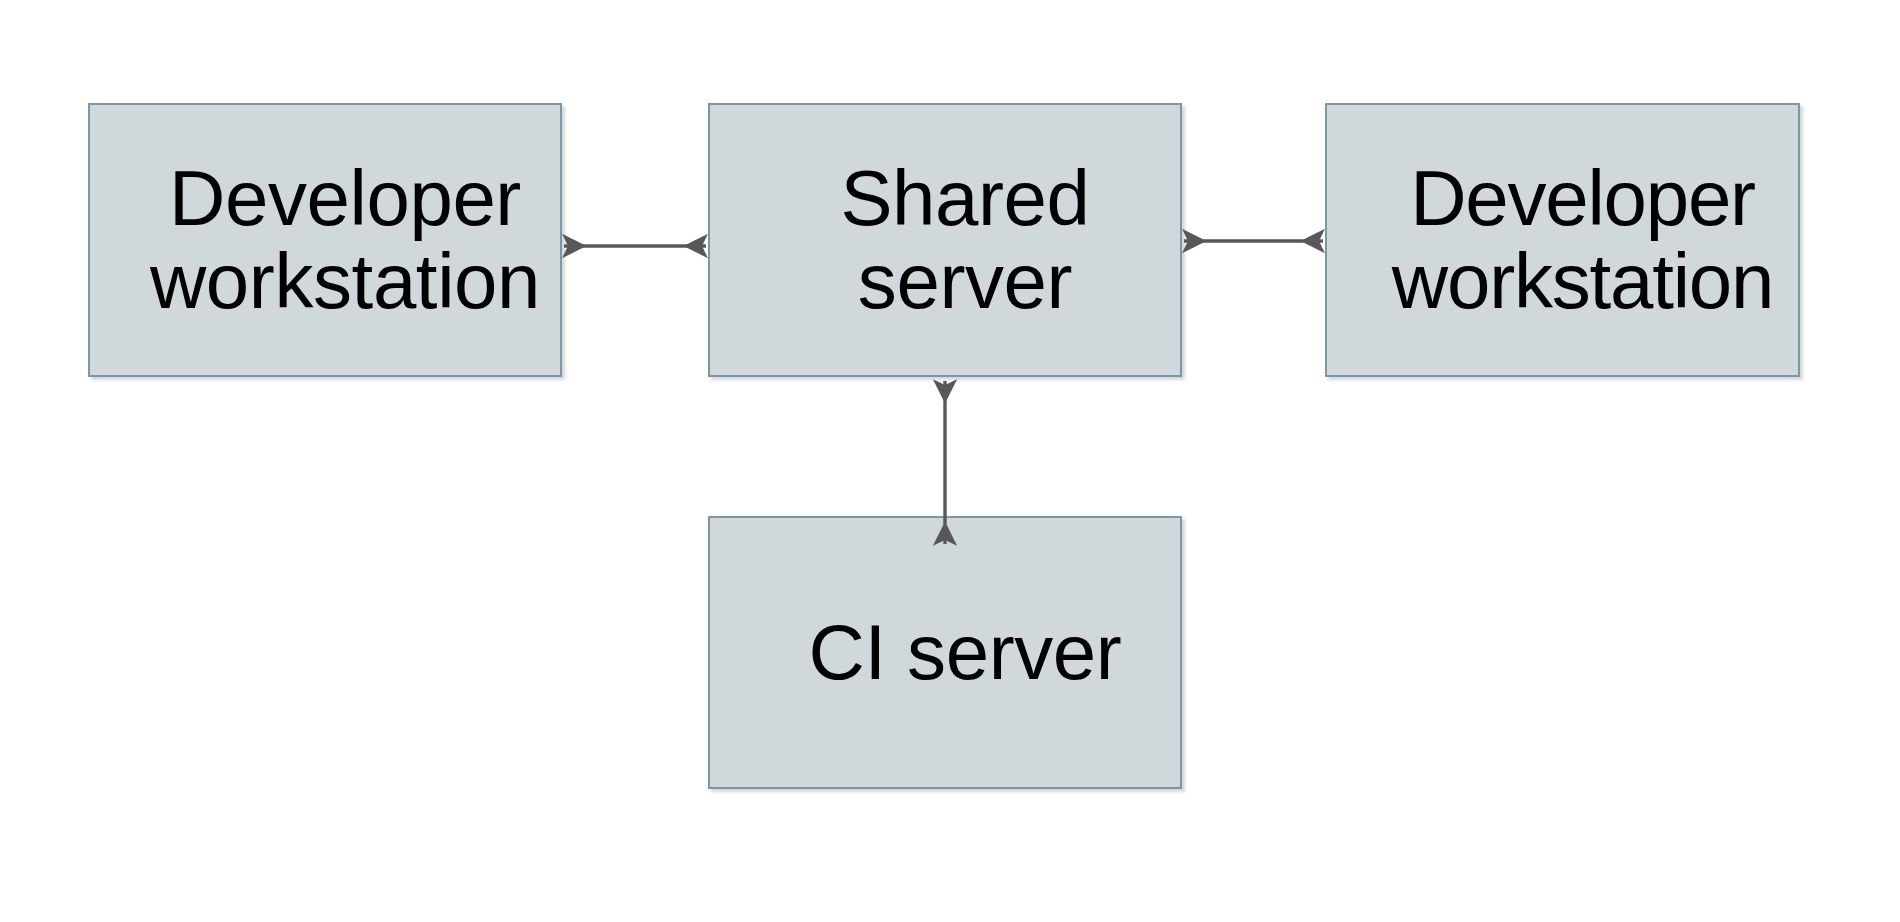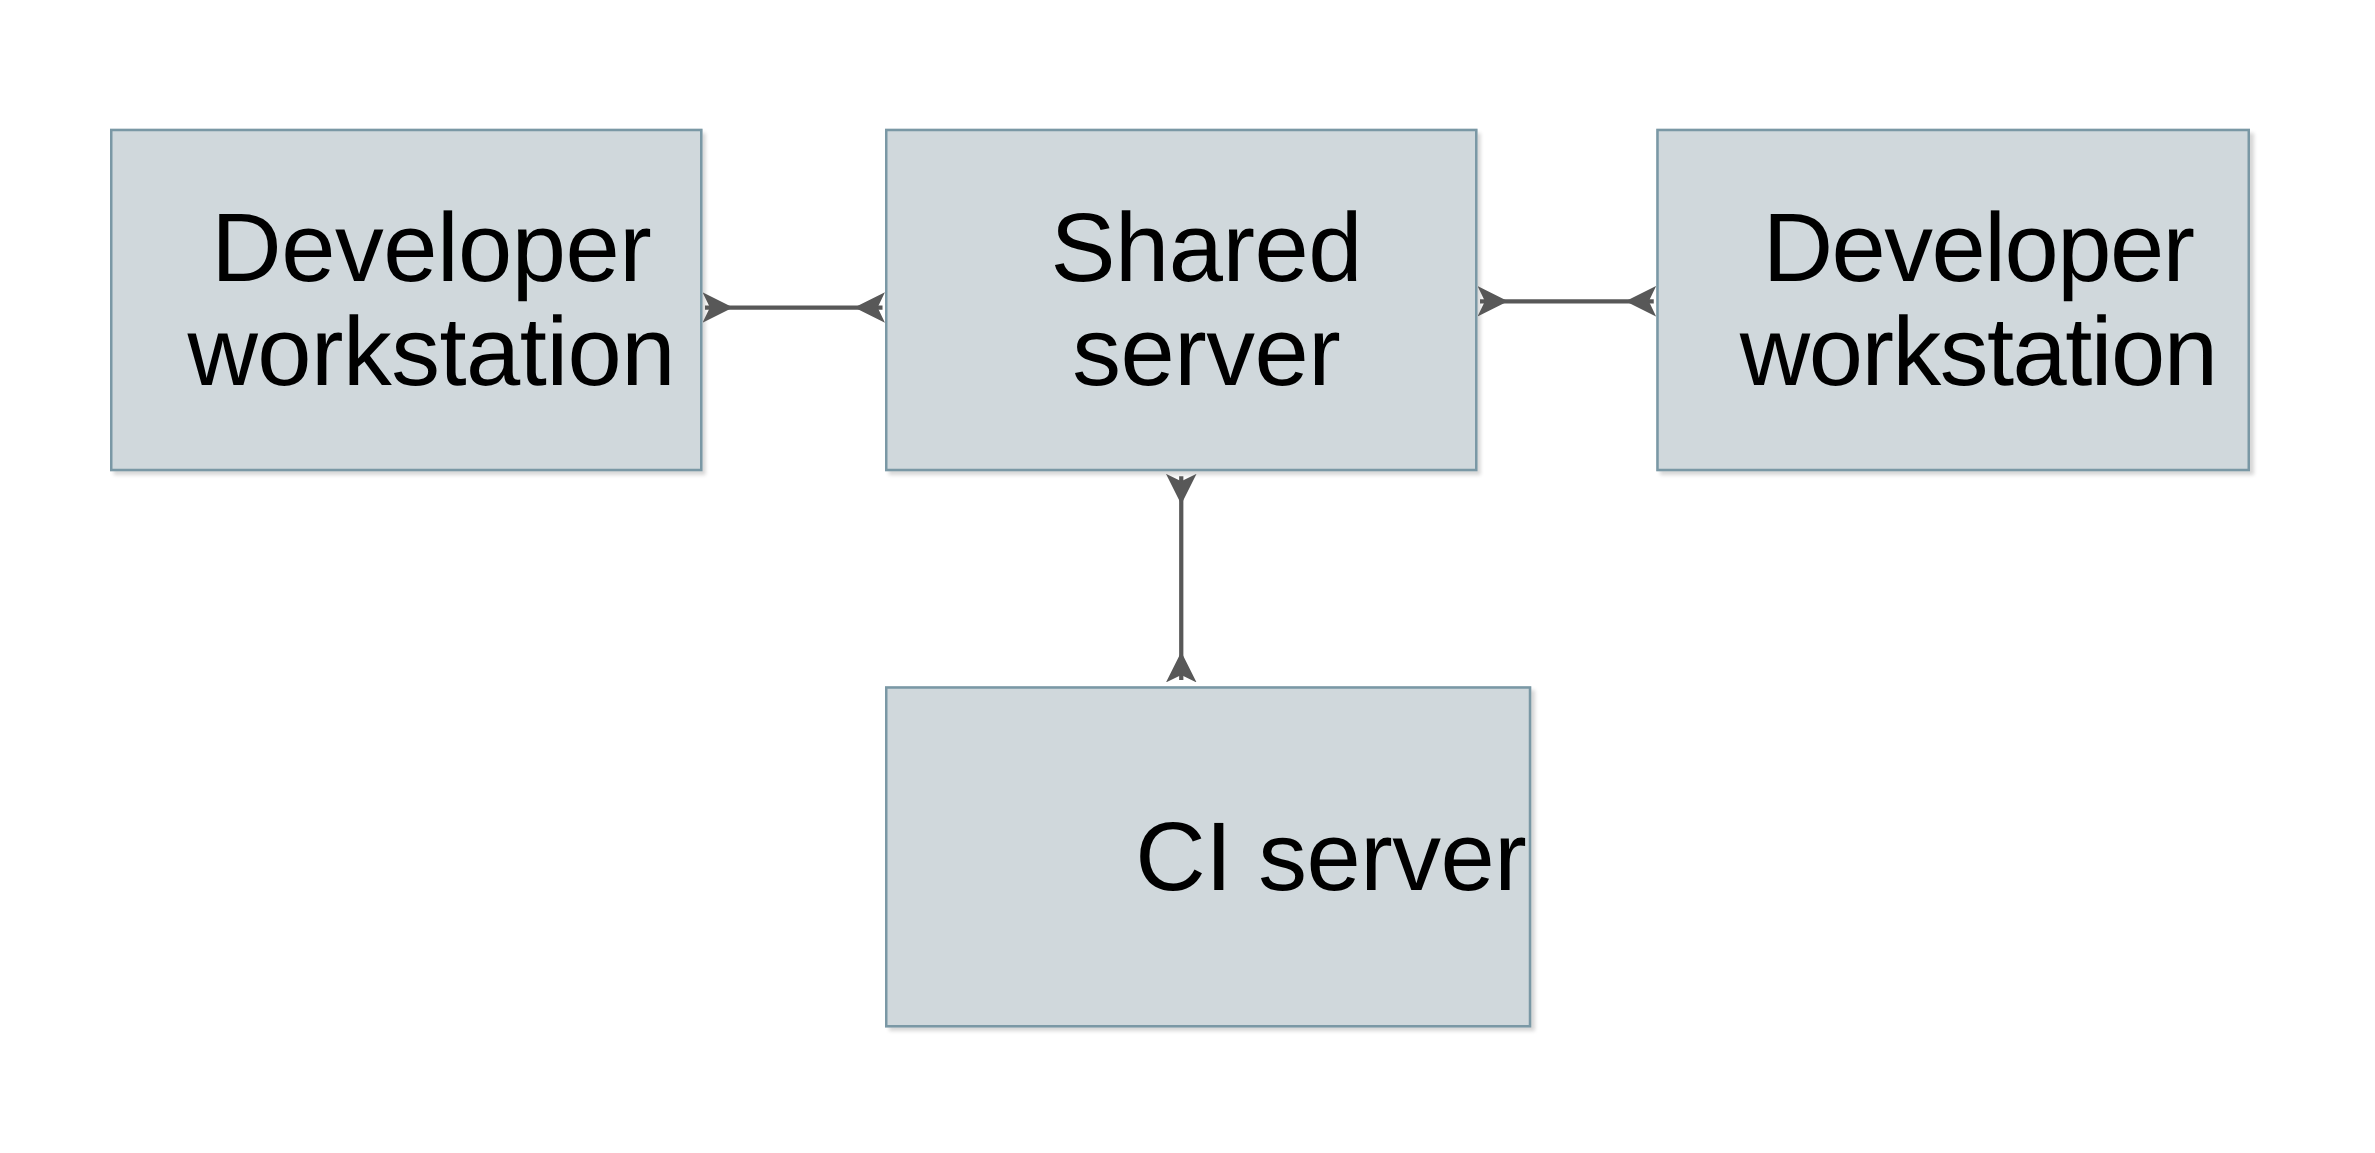--- a/index.html
+++ b/index.html
@@ -36,21 +36,21 @@
     line-height: 1.06;
     color: #000000;
     font-weight: 400;
     letter-spacing: -0.4px;
     white-space: pre-line;
     padding: 0 2px;
   }
   #node-dev-left   { left: 88px;   top: 103px; width: 474px; height: 274px; }
   #node-cache      { left: 708px;  top: 103px; width: 474px; height: 274px; }
   #node-dev-right  { left: 1325px; top: 103px; width: 475px; height: 274px; }
-  #node-ci         { left: 708px;  top: 549px; width: 517px; height: 273px; justify-content: flex-end; }
+  #node-ci         { left: 708px;  top: 516px; width: 474px; height: 273px; }
 
   #node-dev-right .node-label { font-size: 78px; letter-spacing: -1.2px; }
 
   
   .edge {
     position: absolute;
     overflow: visible;
   }
   #edge-left-cache  { left: 556px;  top: 218px; width: 158px; height: 56px; }
   #edge-cache-right { left: 1176px; top: 213px; width: 155px; height: 56px; }

